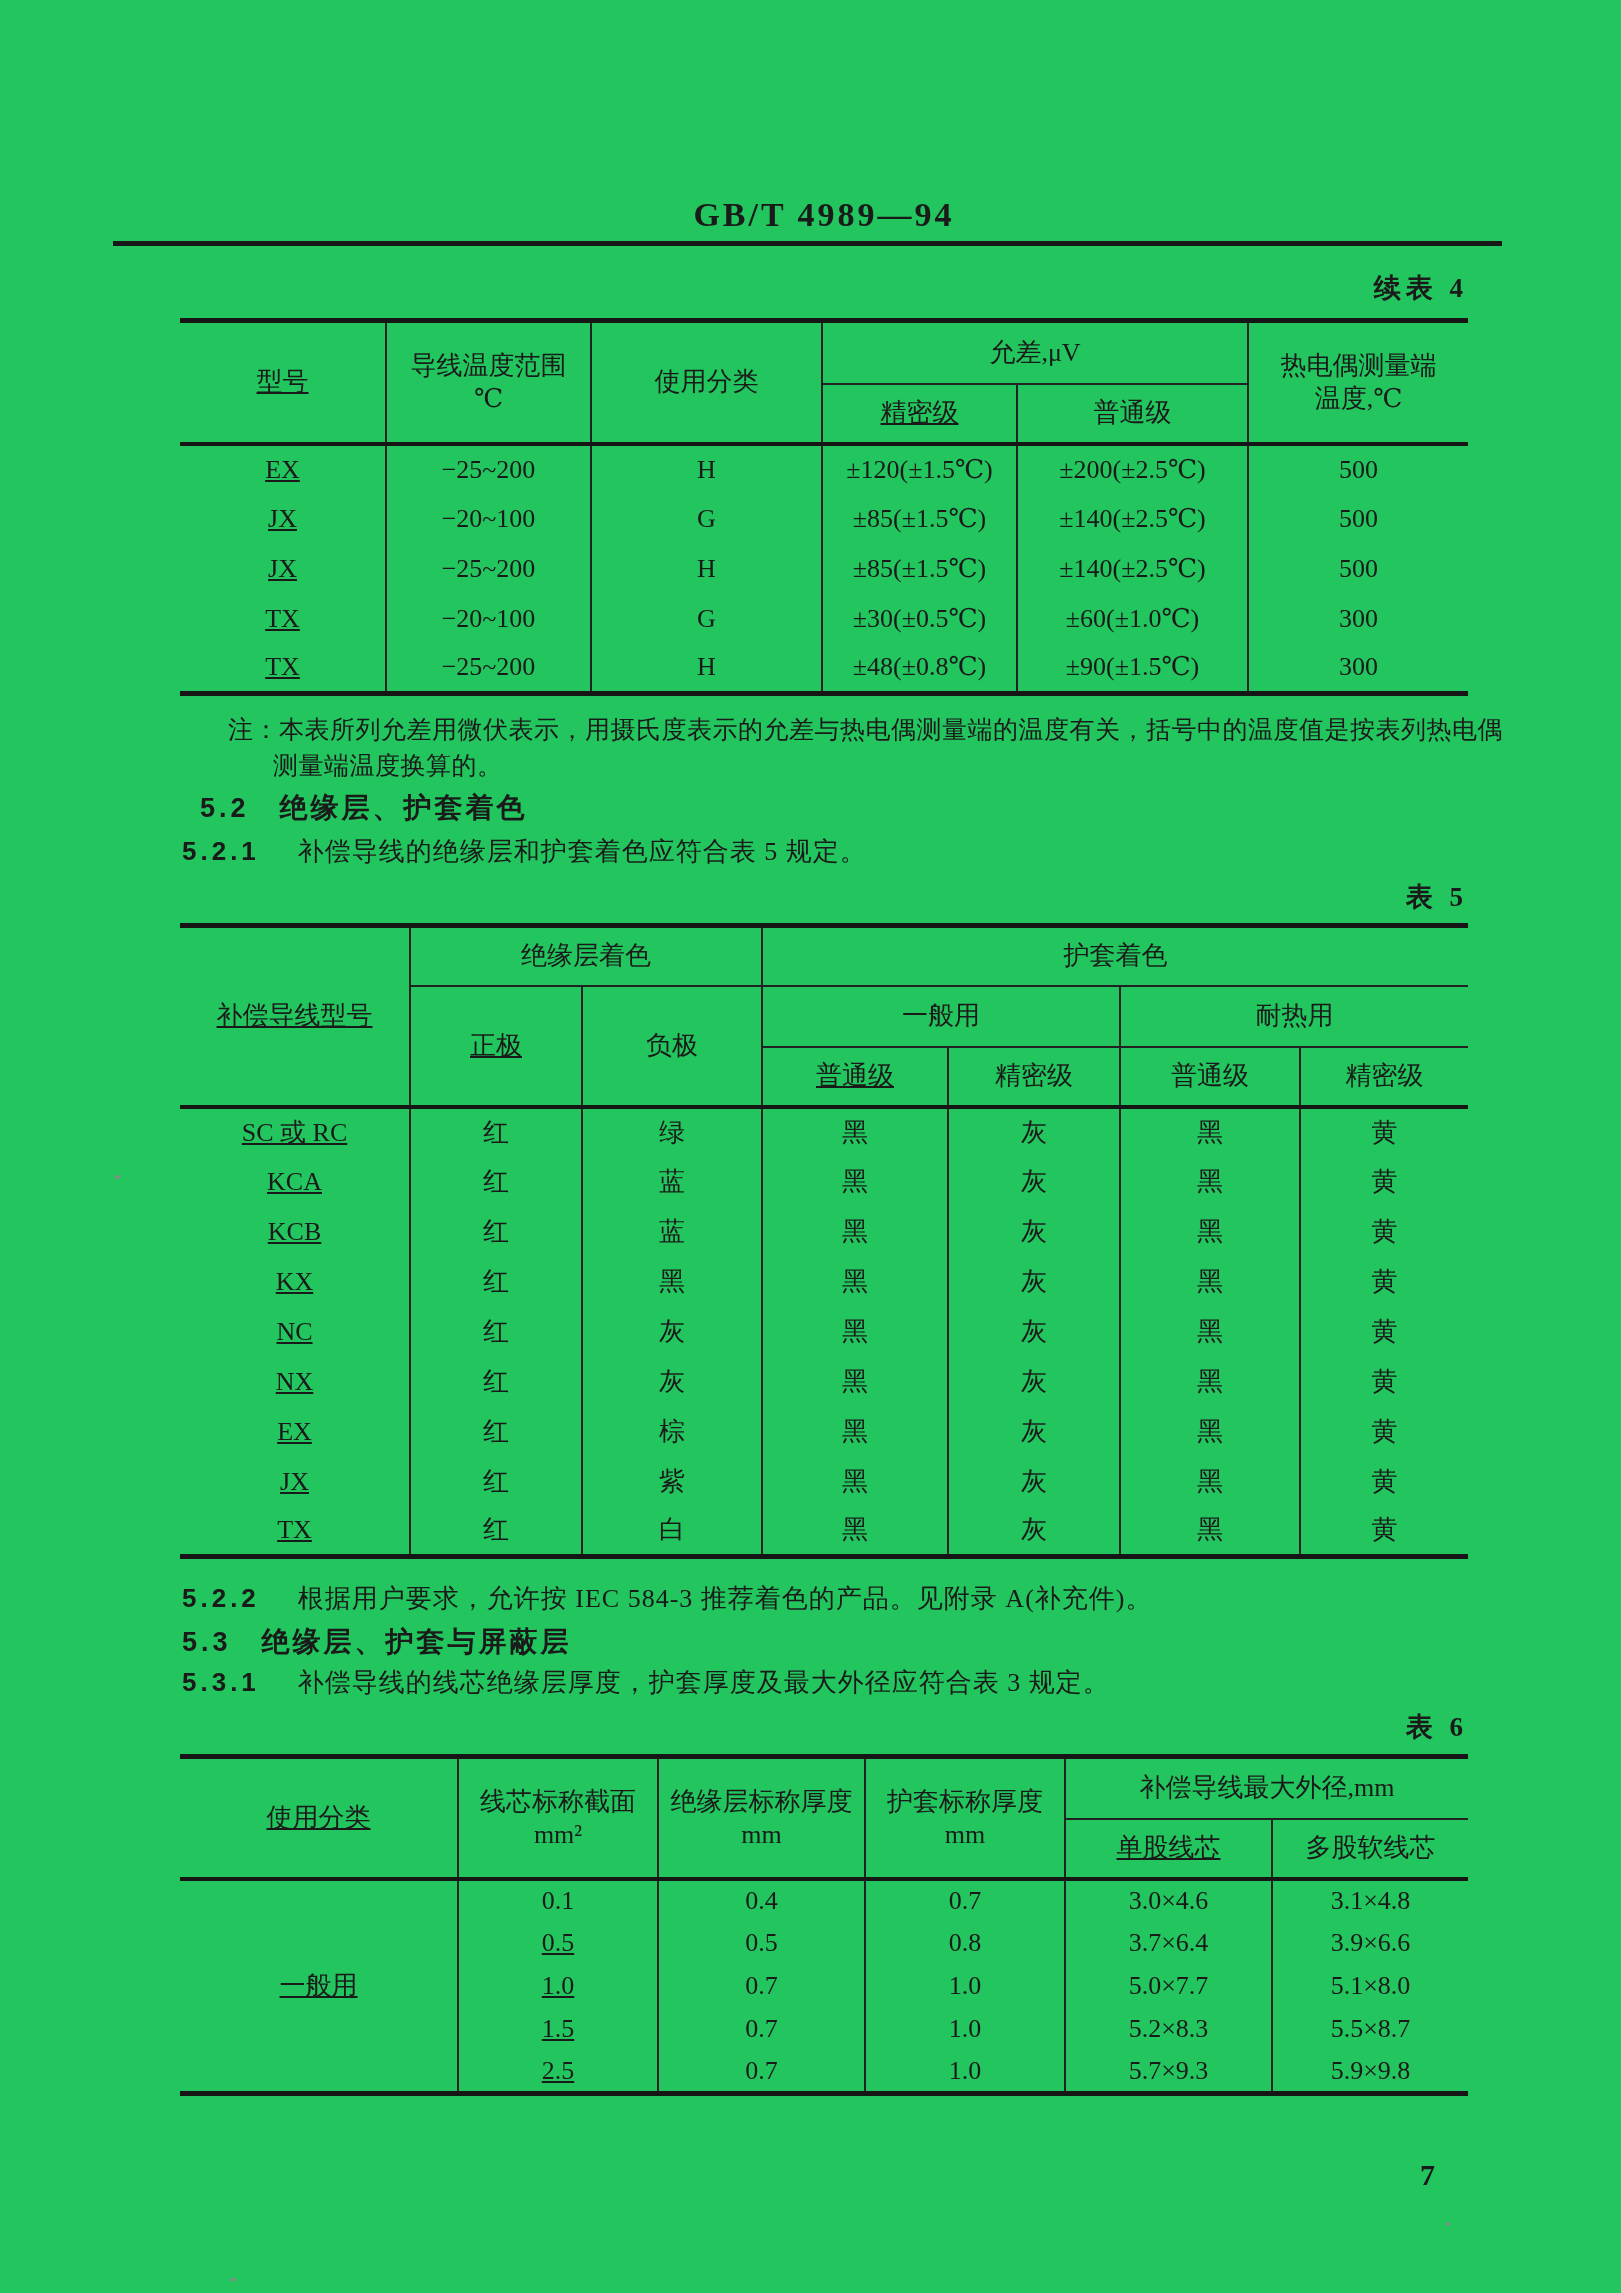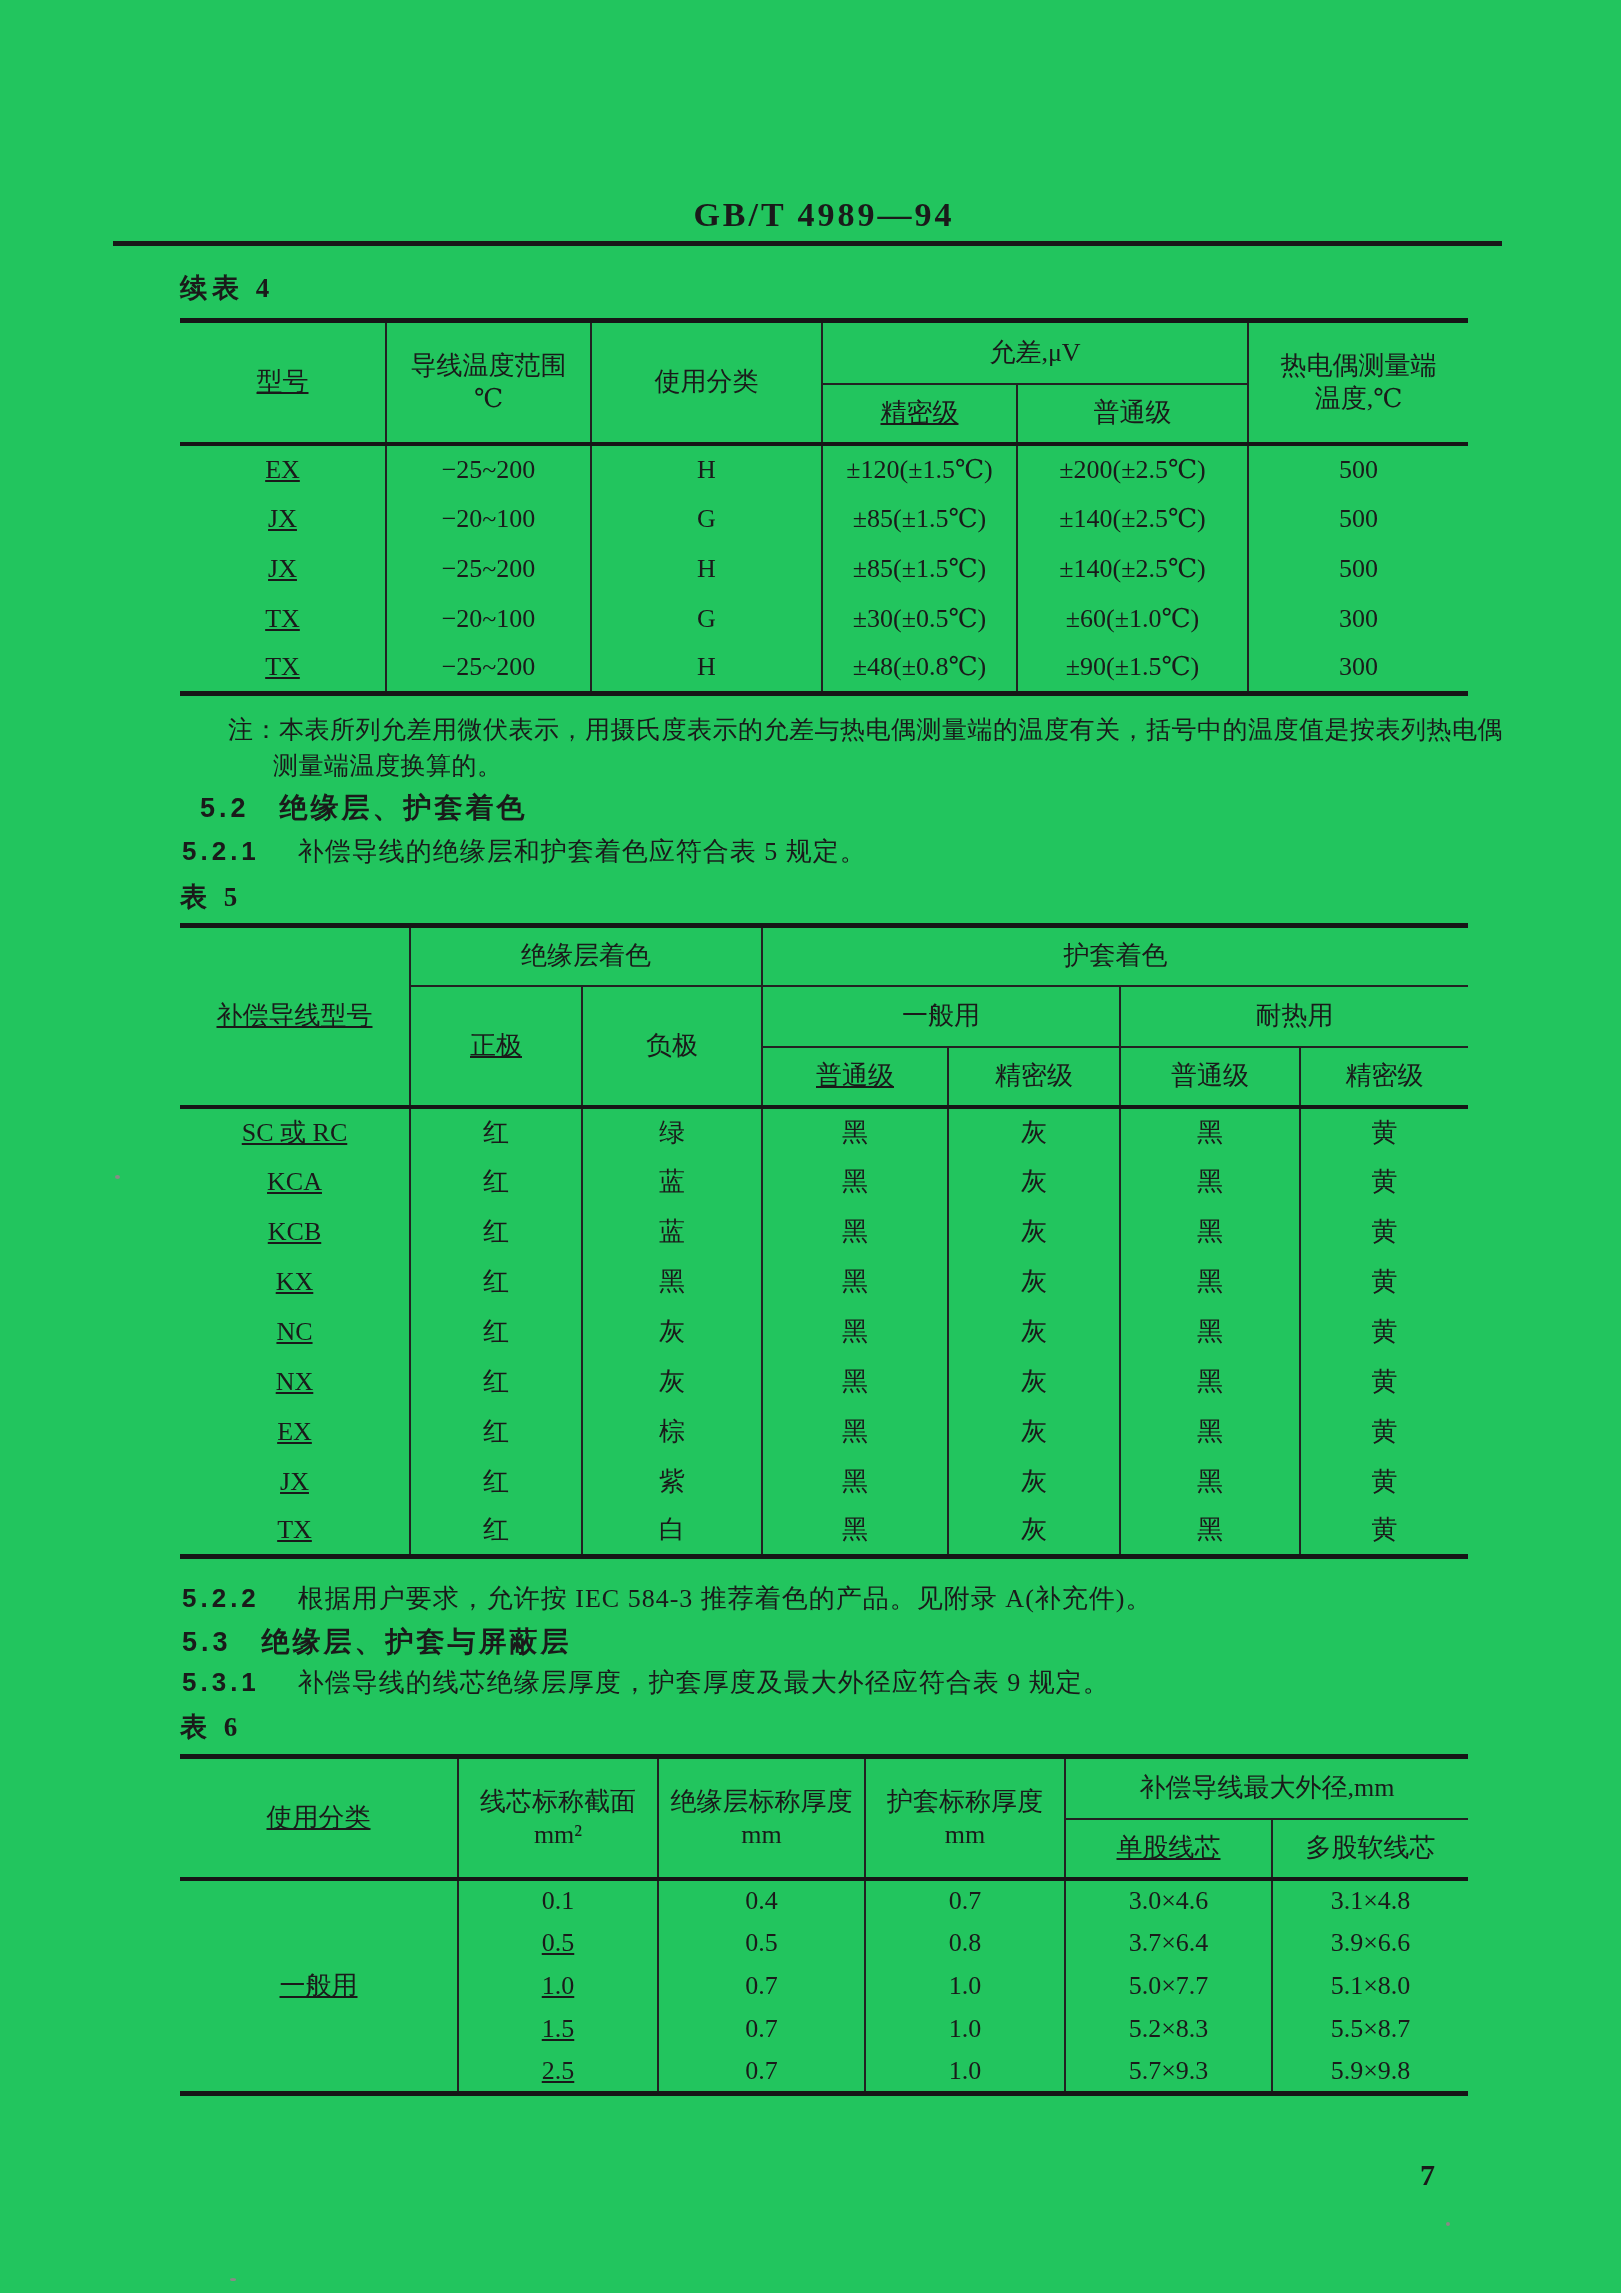--- a/index.html
+++ b/index.html
@@ -16,21 +16,21 @@
   .doc-title{
     position:absolute;top:196px;left:180px;width:1288px;
     text-align:center;font-size:34px;font-weight:bold;letter-spacing:3px;
     white-space:nowrap;
   }
   .head-rule{
     position:absolute;top:241px;left:113px;width:1389px;height:5px;
     background:#181818;
   }
   .cap{
-    position:absolute;left:180px;width:1288px;text-align:left;
+    position:absolute;left:180px;width:1288px;text-align:right;
     font-size:27px;font-weight:600;letter-spacing:5px;white-space:nowrap;
   }
   .cap4{top:270px}
   .cap5{top:879px}
   .cap6{top:1709px}
 
   table.tbl{
     position:absolute;left:180px;width:1288px;
     border-collapse:collapse;table-layout:fixed;
     border-top:5px solid #161616;border-bottom:5px solid #161616;
@@ -290,21 +290,21 @@
     </tbody>
   </table>
 
   <div class="sec s522">
     <span class="num">5.2.2</span><span>根据用户要求，允许按 IEC 584-3 推荐着色的产品。见附录 A(补充件)。</span>
   </div>
   <div class="sec head s53">
     <span class="num">5.3</span><span>绝缘层、护套与屏蔽层</span>
   </div>
   <div class="sec s531">
-    <span class="num">5.3.1</span><span>补偿导线的线芯绝缘层厚度，护套厚度及最大外径应符合表 9 规定。</span>
+    <span class="num">5.3.1</span><span>补偿导线的线芯绝缘层厚度，护套厚度及最大外径应符合表 3 规定。</span>
   </div>
 
   <div class="cap cap6">表 6</div>
 
   <table class="tbl t6" style="top:1754px;">
     <colgroup>
       <col style="width:278px">
         <col style="width:200px">
         <col style="width:207px">
       <col style="width:200px">

